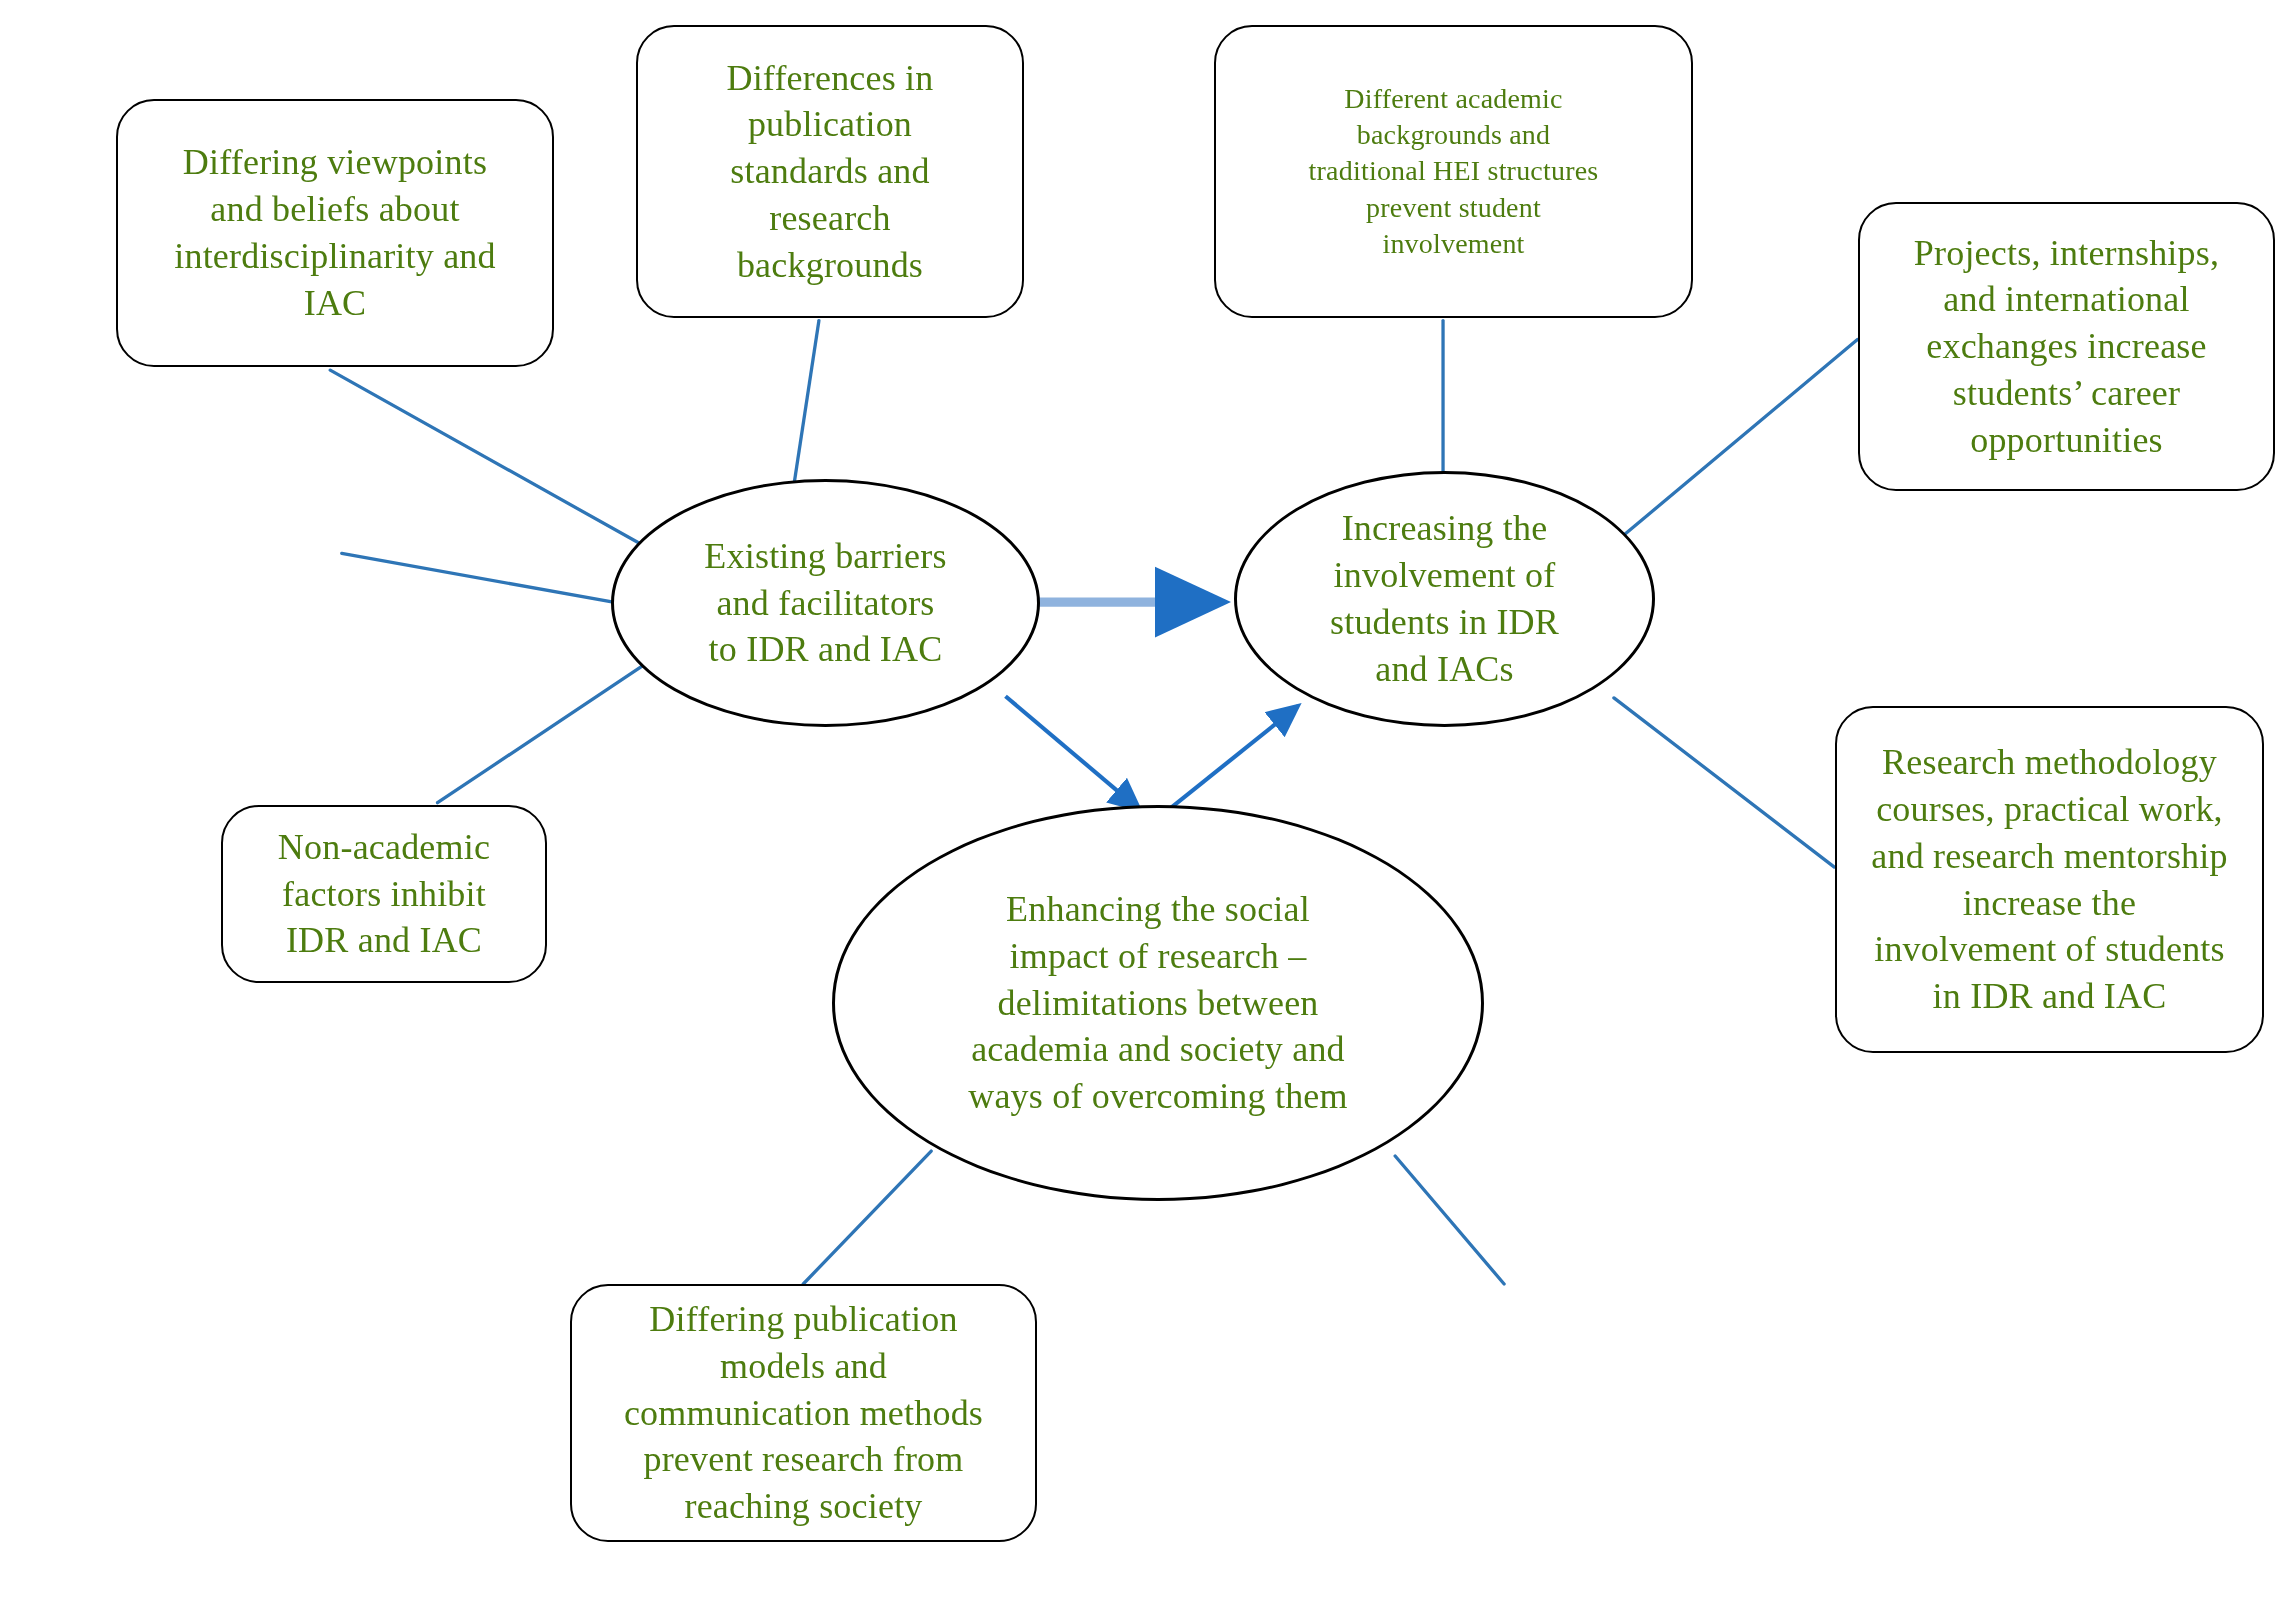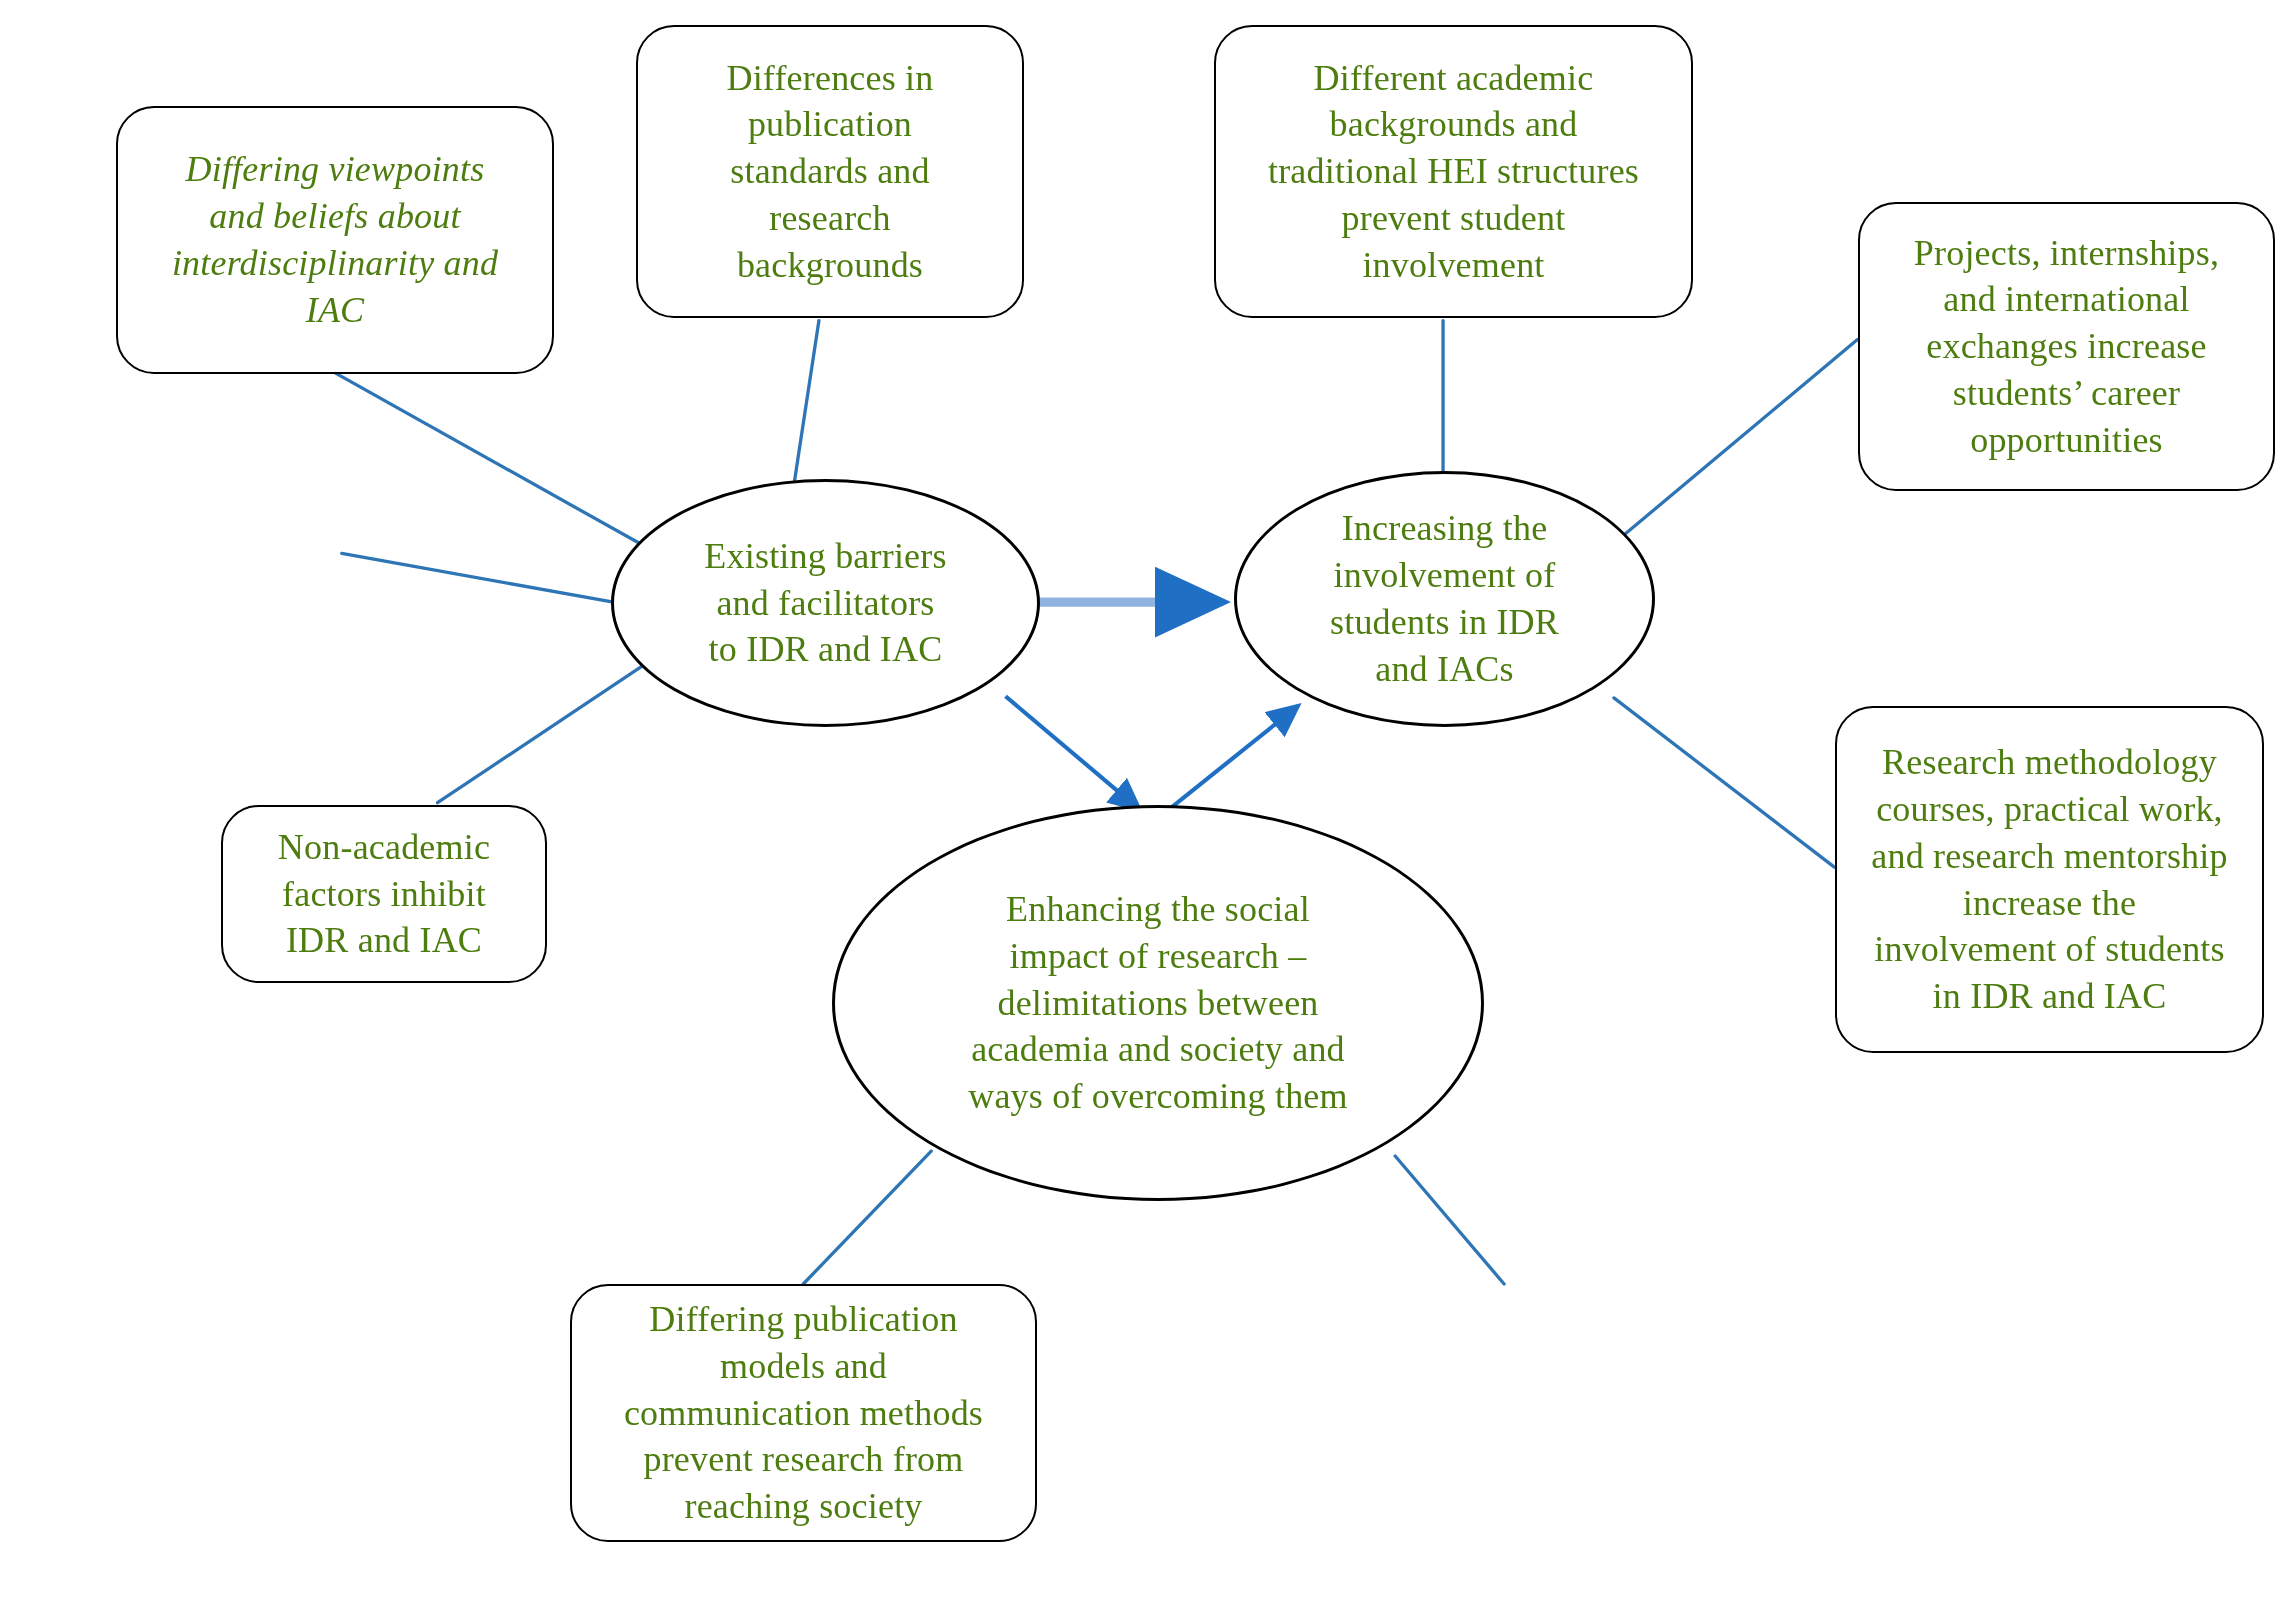--- a/index.html
+++ b/index.html
@@ -45,28 +45,28 @@
   .node .label {
     display: block;
     width: 100%;
     padding: 0 15px;
     box-sizing: border-box;
     white-space: pre-line;
     line-height: 1.30;
     letter-spacing: 0.2px;
   }
   
-  #box-viewpoints   { left: 116px;  top: 106px;  width: 438px; height: 268px; font-style: italic; }
+  #box-viewpoints   { left: 116px;  top: 99px;  width: 438px; height: 268px; }
   #box-viewpoints   .label { font-size: 36px; }
 
   #box-pubstandards { left: 636px;  top: 25px;   width: 388px; height: 293px; }
   #box-pubstandards .label { font-size: 36px; }
 
   #box-acadback     { left: 1214px; top: 25px;   width: 479px; height: 293px; }
-  #box-acadback     .label { font-size: 36px; }
+  #box-acadback     .label { font-size: 28px; }
 
   #box-projects     { left: 1858px; top: 202px;  width: 417px; height: 289px; }
   #box-projects     .label { font-size: 36px; font-family: Liberation Serif, serif; }
 
   #box-tradhei      { left: 15px;   top: 409px;  width: 326px; height: 272px; }
   #box-tradhei      .label { font-size: 36px; }
 
   #box-nonacad      { left: 221px;  top: 805px;  width: 326px; height: 178px; }
   #box-nonacad      .label { font-size: 36px; }
 

